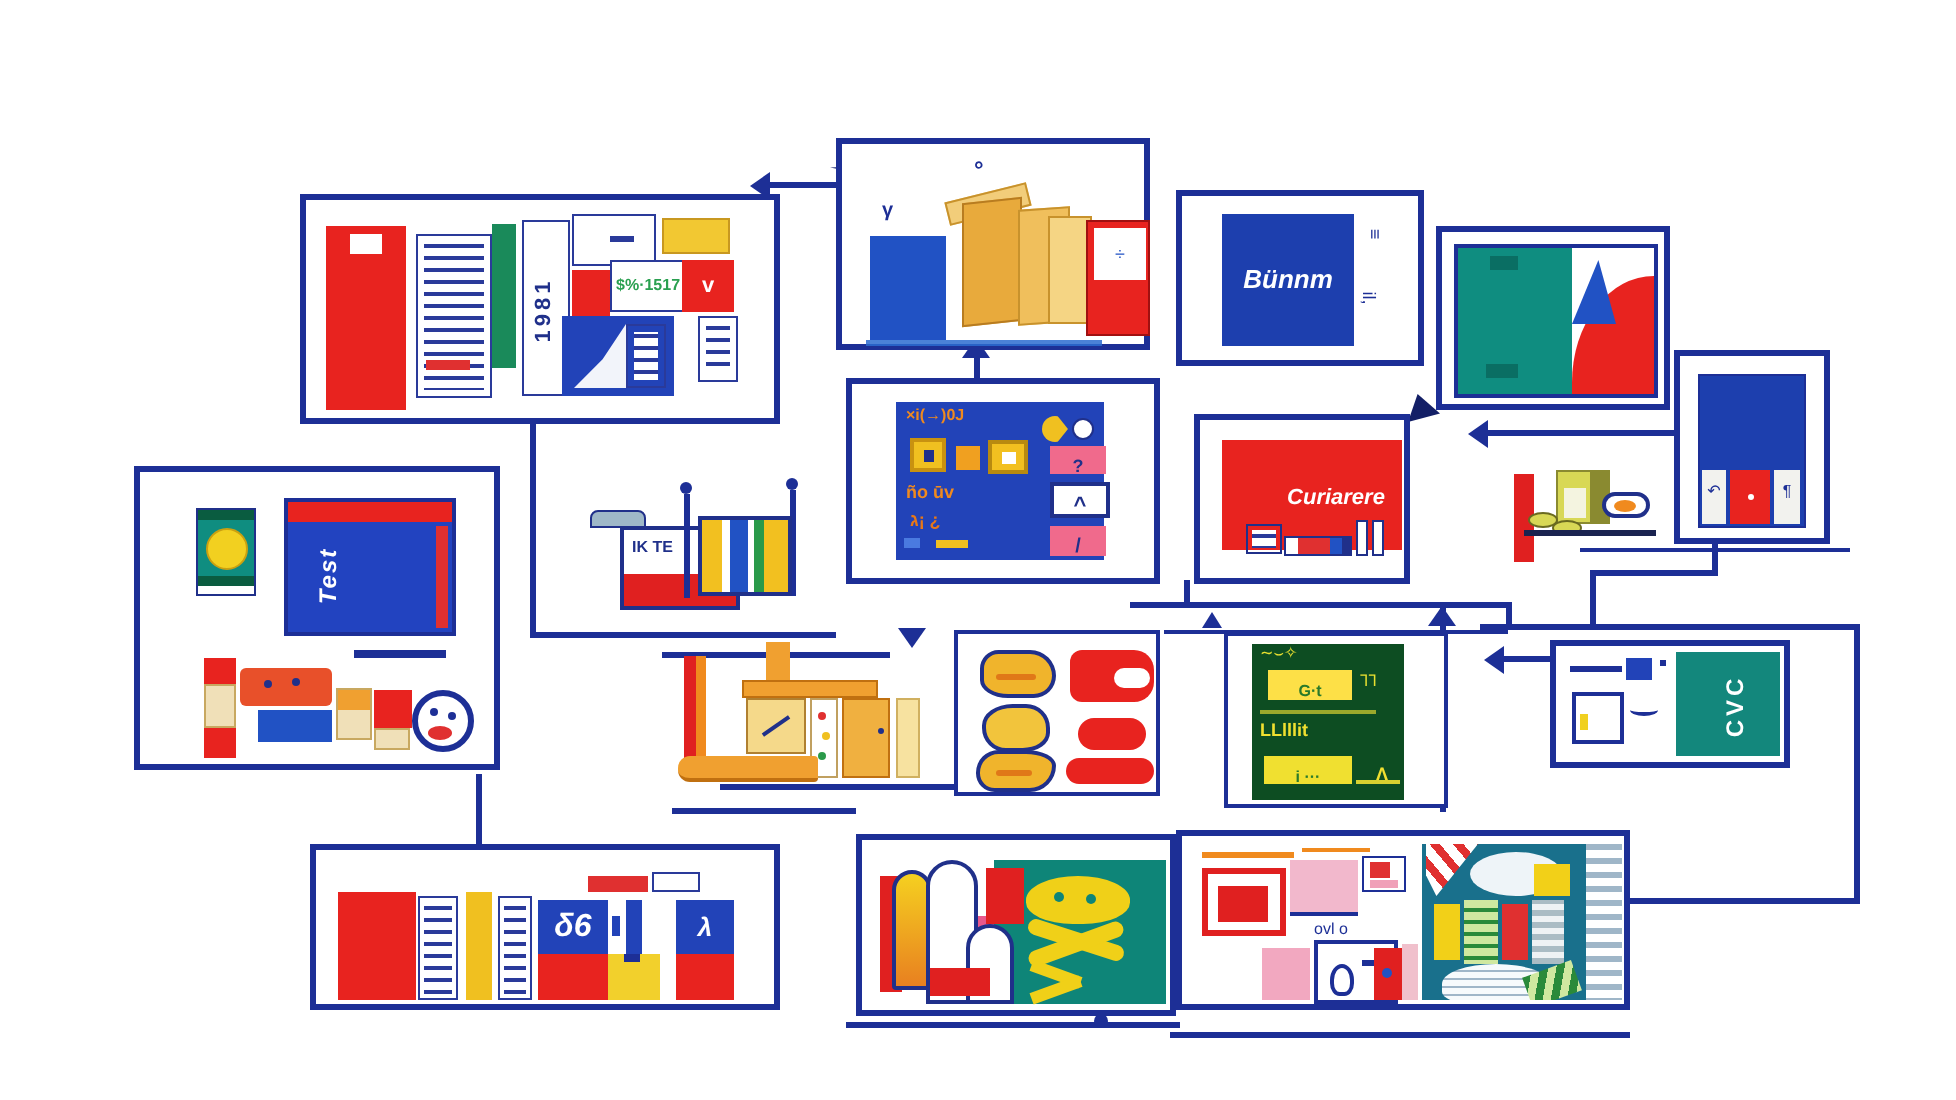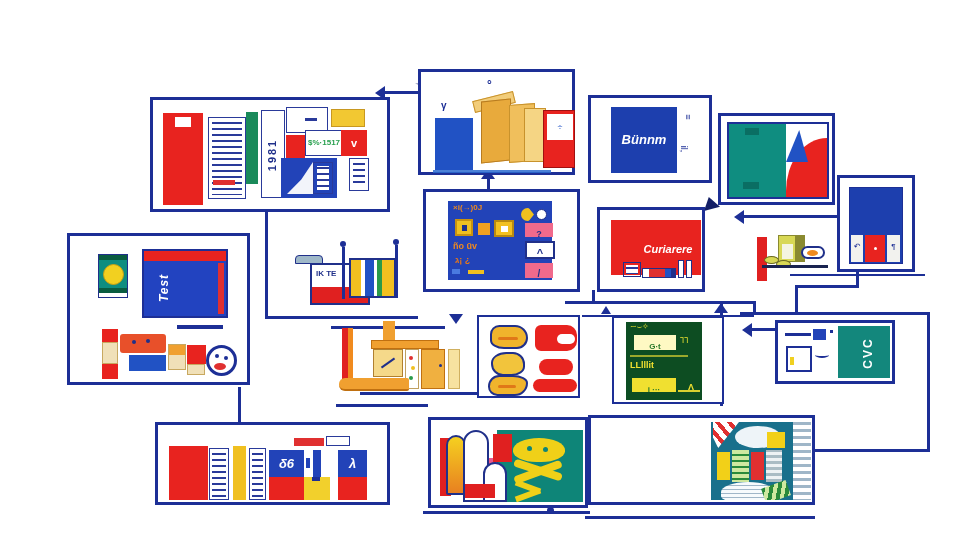--- a/index.html
+++ b/index.html
@@ -276,21 +276,21 @@
     <div class="s" style="left:56px;top:8px;width:42px;height:26px;background:#e8231f;border-radius:6px 10px 10px 6px;">
       <div class="s" style="left:22px;top:9px;width:18px;height:10px;background:#fff;border-radius:5px;"></div>
     </div>
     <div class="s" style="left:60px;top:42px;width:34px;height:16px;background:#e8231f;border-radius:8px;"></div>
     <div class="s" style="left:54px;top:62px;width:44px;height:13px;background:#e8231f;border-radius:7px;"></div>
   </div>
 
   <div class="box" style="left:612px;top:316px;width:112px;height:88px;border-width:2px;">
     <div class="s" style="left:12px;top:4px;width:76px;height:78px;background:#0d4d22;">
       <span style="position:absolute;left:4px;top:0;font-size:8px;color:#e8e030;">∼⌣✧</span>
-      <div class="s" style="left:8px;top:13px;width:42px;height:15px;background:#fef9c3;text-align:center;">
+      <div class="s" style="left:8px;top:13px;width:42px;height:15px;background:#fde047;text-align:center;">
         <span style="font-size:8px;color:#2a7a2a;line-height:15px;font-weight:bold;">G·t</span>
       </div>
       <span style="position:absolute;left:54px;top:12px;font-size:8px;color:#e8e030;">⅂⅂</span>
       <div class="s" style="left:4px;top:33px;width:58px;height:2px;background:#d8d030;opacity:.7;"></div>
       <span style="position:absolute;left:4px;top:38px;font-size:9px;color:#f0e030;font-weight:bold;">LLlllit</span>
       <div class="s" style="left:6px;top:56px;width:44px;height:14px;background:#f0e030;text-align:center;">
         <span style="font-size:8px;color:#2a7a2a;line-height:14px;font-weight:bold;">i ···</span>
       </div>
       <div class="s" style="left:52px;top:68px;width:22px;height:2px;background:#d8d030;"></div>
       <span style="position:absolute;left:62px;top:60px;font-size:9px;color:#f0e030;font-weight:bold;">Λ</span>
@@ -313,21 +313,21 @@
   </div>
 
   <div class="box" style="left:155px;top:422px;width:235px;height:83px;">
     <div class="s" style="left:11px;top:21px;width:39px;height:54px;background:#e8231f;"></div>
     <div class="s doc" style="left:51px;top:23px;width:20px;height:52px;background-color:#fff;border:1px solid #2a3a9a;padding:2px;"></div>
     <div class="s" style="left:75px;top:21px;width:13px;height:54px;background:#f0c020;"></div>
     <div class="s doc" style="left:91px;top:23px;width:17px;height:52px;background-color:#fff;border:1px solid #2a3a9a;padding:2px;"></div>
     <div class="s" style="left:136px;top:13px;width:30px;height:8px;background:#e03030;"></div>
     <div class="s" style="left:168px;top:11px;width:24px;height:10px;background:#fff;border:1px solid #2a3a9a;"></div>
     <div class="s" style="left:111px;top:25px;width:35px;height:27px;background:#2243b8;text-align:center;">
-      <span class="wtxt" style="font-size:13px;line-height:27px;">δ6</span>
+      <span class="wtxt" style="font-size:16px;line-height:27px;">δ6</span>
     </div>
     <div class="s" style="left:146px;top:25px;width:9px;height:27px;background:#fff;">
       <div class="s" style="left:2px;top:8px;width:4px;height:10px;background:#2243b8;"></div>
     </div>
     <div class="s" style="left:155px;top:25px;width:8px;height:27px;background:#2243b8;"></div>
     <div class="s" style="left:111px;top:52px;width:35px;height:23px;background:#e8231f;"></div>
     <div class="s" style="left:146px;top:52px;width:26px;height:23px;background:#f2d02c;">
       <div class="s" style="left:8px;top:0;width:8px;height:4px;background:#1d2f96;"></div>
     </div>
     <div class="s" style="left:180px;top:25px;width:29px;height:27px;background:#2243b8;text-align:center;">
@@ -350,20 +350,43 @@
     <div class="s" style="left:34px;top:38px;width:32px;height:24px;background:#e8588c;"></div>
     <div class="s" style="left:9px;top:18px;width:11px;height:58px;background:#e02020;"></div>
     <div class="s" style="left:15px;top:15px;width:20px;height:60px;background:linear-gradient(180deg,#f5d020,#e88020);border:2px solid #20308a;border-radius:10px 10px 2px 2px;"></div>
     <div class="s" style="left:32px;top:10px;width:26px;height:72px;background:#fff;border:2px solid #20308a;border-radius:13px 13px 0 0;"></div>
     <div class="s" style="left:62px;top:14px;width:19px;height:28px;background:#e02020;"></div>
     <div class="s" style="left:52px;top:42px;width:24px;height:40px;background:#fff;border:2px solid #20308a;border-radius:12px 12px 0 0;"></div>
     <div class="s" style="left:34px;top:64px;width:30px;height:14px;background:#e02020;"></div>
   </div>
 
   <div class="box" style="left:588px;top:415px;width:227px;height:90px;">
+    <div class="s" style="left:4px;top:4px;width:116px;height:78px;background:#fff;">
+      <div class="s" style="left:6px;top:4px;width:46px;height:3px;background:#f08a1e;"></div>
+      <div class="s" style="left:56px;top:2px;width:34px;height:2px;background:#f08a1e;"></div>
+      <div class="s" style="left:6px;top:12px;width:42px;height:34px;border:3px solid #e02020;">
+        <div class="s" style="left:5px;top:6px;width:25px;height:18px;background:#e02020;"></div>
+      </div>
+      <div class="s" style="left:50px;top:8px;width:34px;height:28px;background:#f2b8cc;border-bottom:2px solid #1d2f96;"></div>
+      <div class="s" style="left:86px;top:6px;width:22px;height:18px;background:#fff;border:1px solid #1d2f96;">
+        <div class="s" style="left:3px;top:2px;width:10px;height:8px;background:#e03030;"></div>
+        <div class="s" style="left:3px;top:11px;width:14px;height:4px;background:#f0a0b8;"></div>
+      </div>
+      <span style="position:absolute;left:62px;top:38px;font-size:8px;color:#1d2f96;">ovl o</span>
+      <div class="s" style="left:36px;top:52px;width:24px;height:26px;background:#f2a8c0;"></div>
+      <div class="s" style="left:62px;top:48px;width:42px;height:32px;border:2px solid #1d2f96;background:#fff;">
+        <div class="s" style="left:6px;top:10px;width:12px;height:16px;background:#fff;border:2px solid #1d2f96;border-radius:50% 50% 40% 40%;"></div>
+        <div class="ln" style="left:22px;top:8px;width:14px;height:3px;"></div>
+        <div class="s" style="left:28px;top:18px;width:4px;height:4px;background:#1d2f96;border-radius:50%;"></div>
+      </div>
+      <div class="s" style="left:92px;top:52px;width:14px;height:26px;background:#e02020;">
+        <div class="s" style="left:4px;top:10px;width:5px;height:5px;background:#2152c4;border-radius:50%;"></div>
+      </div>
+      <div class="s" style="left:106px;top:50px;width:8px;height:28px;background:#f0c0cc;"></div>
+    </div>
     <div class="s" style="left:120px;top:4px;width:82px;height:78px;background:#19708c;overflow:hidden;">
       <div class="s" style="left:2px;top:0;width:26px;height:26px;background:repeating-linear-gradient(50deg,#e03030 0 4px,#fff 4px 9px);clip-path:polygon(0 0,100% 0,20% 100%,0 60%);"></div>
       <div class="s" style="left:24px;top:4px;width:46px;height:22px;background:#eef4f8;border-radius:50%;"></div>
       <div class="s" style="left:56px;top:10px;width:18px;height:16px;background:#f2d018;"></div>
       <div class="s" style="left:6px;top:28px;width:68px;height:32px;">
         <div class="s" style="left:0;top:2px;width:13px;height:28px;background:#f2d018;"></div>
         <div class="s" style="left:15px;top:0;width:17px;height:32px;background:#cfe8a0;background-image:repeating-linear-gradient(180deg,transparent 0 4px,#2a8a3a 4px 6px);"></div>
         <div class="s" style="left:34px;top:2px;width:13px;height:28px;background:#e03030;"></div>
         <div class="s" style="left:49px;top:0;width:16px;height:32px;background:repeating-linear-gradient(0deg,#aabcc4 0 3px,#eef2f4 3px 6px);"></div>
       </div>

